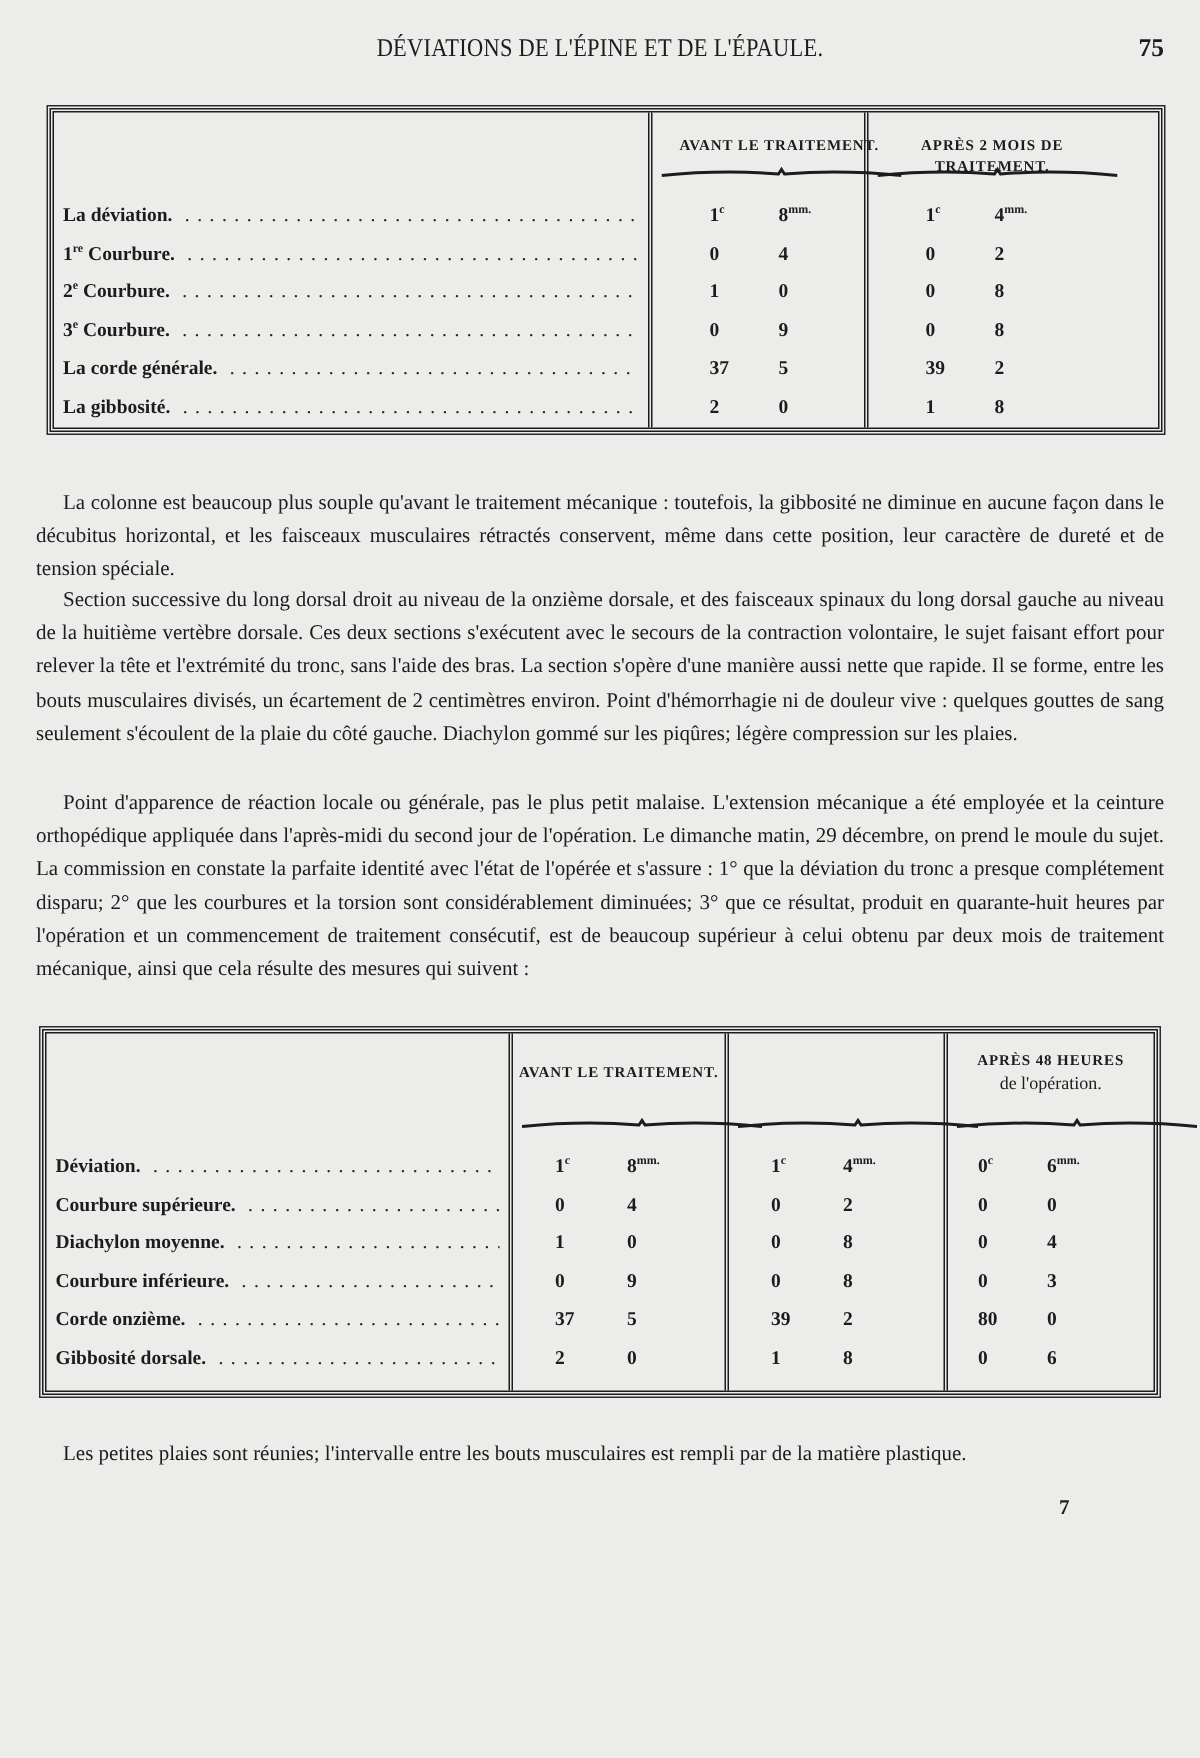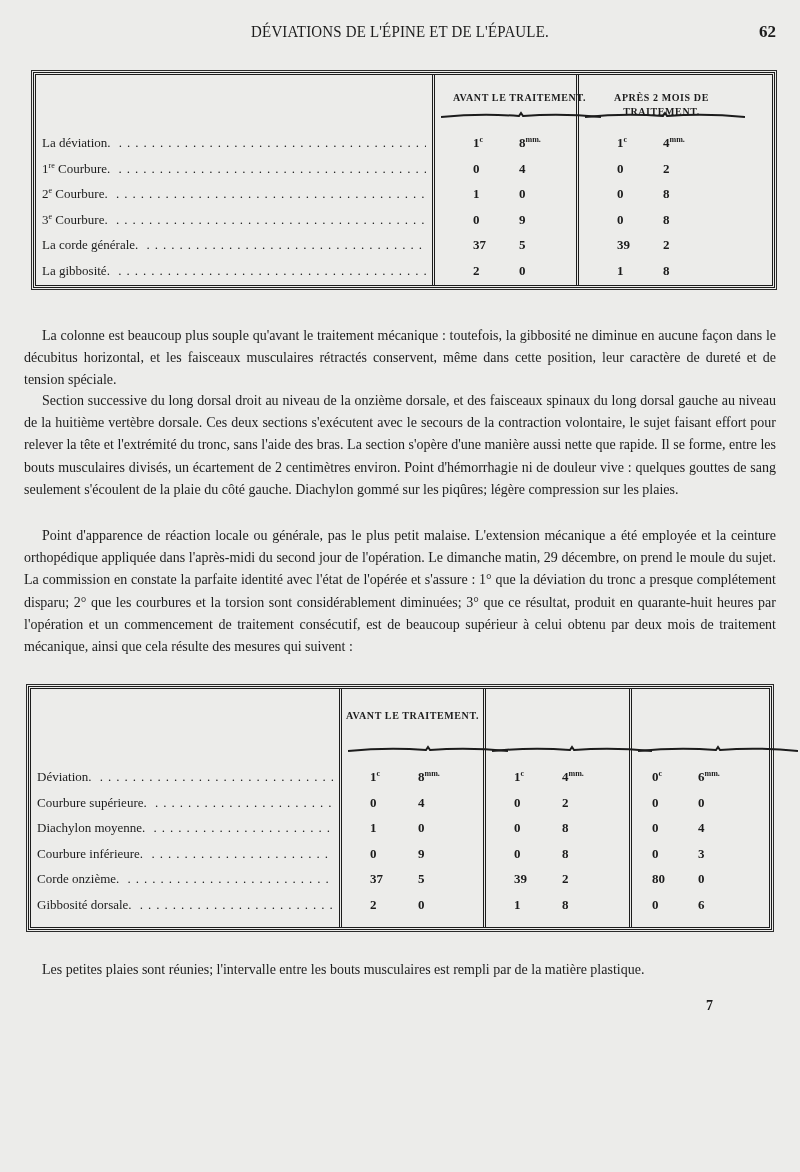--- a/index.html
+++ b/index.html
@@ -35,21 +35,21 @@
   .hdr {
     position: absolute; left: 0; right: 0; text-align: center;
     font-size: 10px; font-weight: bold; letter-spacing: 0.6px; line-height: 14px;
   }
   .hdr .sub { font-weight: normal; font-size: 12px; letter-spacing: 0; }
   .brace { position: absolute; left: 6px; right: 6px; height: 10px; }
 
   .row-label {
     position: absolute; left: 6px; right: 6px; font-size: 13px; white-space: nowrap; overflow: hidden;
   }
-  .row-label .lbl { background: transparent; }
+  .row-label .lbl { background: transparent; font-weight: bold; }
   .row-label .dots { letter-spacing: 5px; color: #222; }
 
   .cell { position: absolute; font-size: 13px; font-weight: bold; text-align: left; width: 40px; }
   .cell sup { font-size: 8px; font-weight: bold; }
 
   
   .para {
     position: absolute; left: 24px; width: 752px; font-size: 14px; line-height: 22.2px;
     text-align: justify; text-indent: 18px;
   }
@@ -59,21 +59,21 @@
   .p4 { top: 945px; }
   .signature { position: absolute; left: 706px; top: 998px; font-size: 14px; font-weight: bold; }
 </style>
 </head>
 <body>
 
 <div class="page">
 
   <div class="running-head">
     <div class="running-title">DÉVIATIONS DE L'ÉPINE ET DE L'ÉPAULE.</div>
-    <div class="page-number">62</div>
+    <div class="page-number">75</div>
   </div>
 
   <div class="tbl t1">
     <div class="col label-col" style="width:396px;" id="t1-labels">
         <div class="row-label" style="top: 60px;"><span class="lbl">La déviation.</span><span class="dots"> ........................................</span></div>
         <div class="row-label" style="top: 85.5px;"><span class="lbl">1<sup style="font-size: 8px;">re</sup> Courbure.</span><span class="dots"> ........................................</span></div>
         <div class="row-label" style="top: 111px;"><span class="lbl">2<sup style="font-size: 8px;">e</sup> Courbure.</span><span class="dots"> ........................................</span></div>
         <div class="row-label" style="top: 136.5px;"><span class="lbl">3<sup style="font-size: 8px;">e</sup> Courbure.</span><span class="dots"> ........................................</span></div>
         <div class="row-label" style="top: 162px;"><span class="lbl">La corde générale.</span><span class="dots"> ........................................</span></div>
         <div class="row-label" style="top: 187.5px;"><span class="lbl">La gibbosité.</span><span class="dots"> ........................................</span></div>
@@ -166,20 +166,24 @@
           <div class="cell" style="top: 131px; left: 76px;">8</div>
           <div class="cell" style="top: 156.5px; left: 28px;">0</div>
           <div class="cell" style="top: 156.5px; left: 76px;">8</div>
           <div class="cell" style="top: 182px; left: 28px;">39</div>
           <div class="cell" style="top: 182px; left: 76px;">2</div>
           <div class="cell" style="top: 207.5px; left: 28px;">1</div>
           <div class="cell" style="top: 207.5px; left: 76px;">8</div>
         </div>
     </div>
     <div class="col val-col" style="left:598px;width:140px;">
+      <div class="hdr" style="top:12px;">
+        <div>APRÈS 48 HEURES</div>
+        <div class="sub">de l'opération.</div>
+      </div>
       <svg class="brace" style="top:56px;" viewBox="0 0 160 10" preserveAspectRatio="none">
           <path d="M0 6 Q40 2 78 5 L80 2 L82 5 Q120 2 160 6" stroke="#1c1c1c" stroke-width="2" fill="none"></path>
         </svg>
       <div id="t2-c2">
           <div class="cell" style="top: 80px; left: 20px;">0<sup>c</sup></div>
           <div class="cell" style="top: 80px; left: 66px;">6<sup>mm.</sup></div>
           <div class="cell" style="top: 105.5px; left: 20px;">0</div>
           <div class="cell" style="top: 105.5px; left: 66px;">0</div>
           <div class="cell" style="top: 131px; left: 20px;">0</div>
           <div class="cell" style="top: 131px; left: 66px;">4</div>

